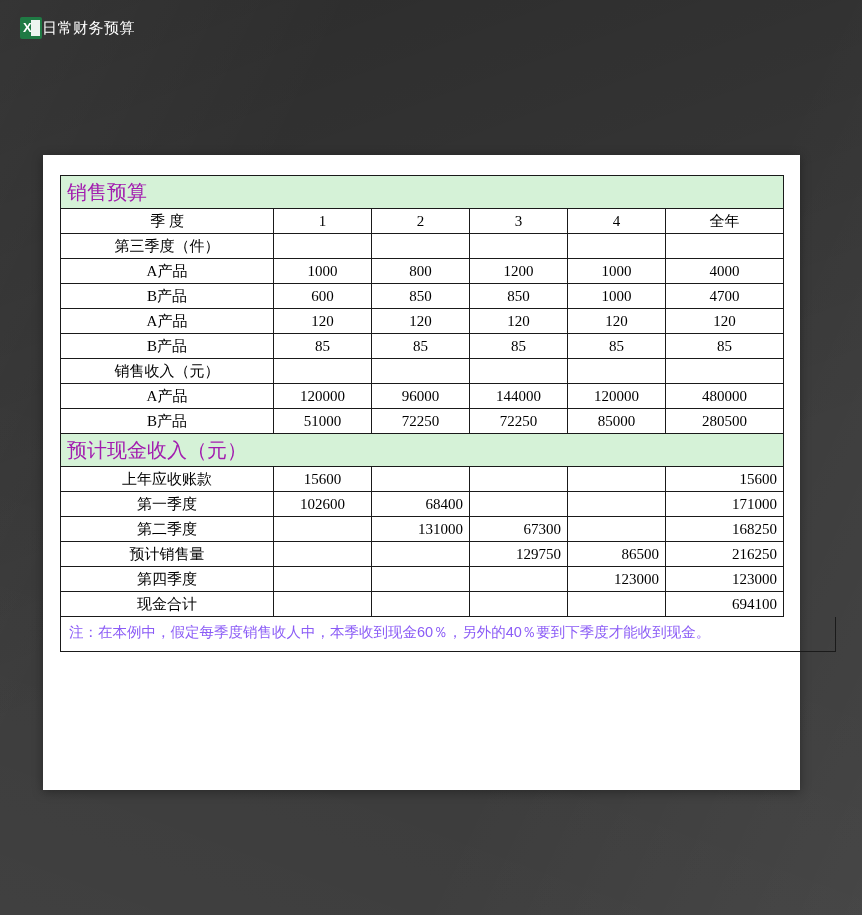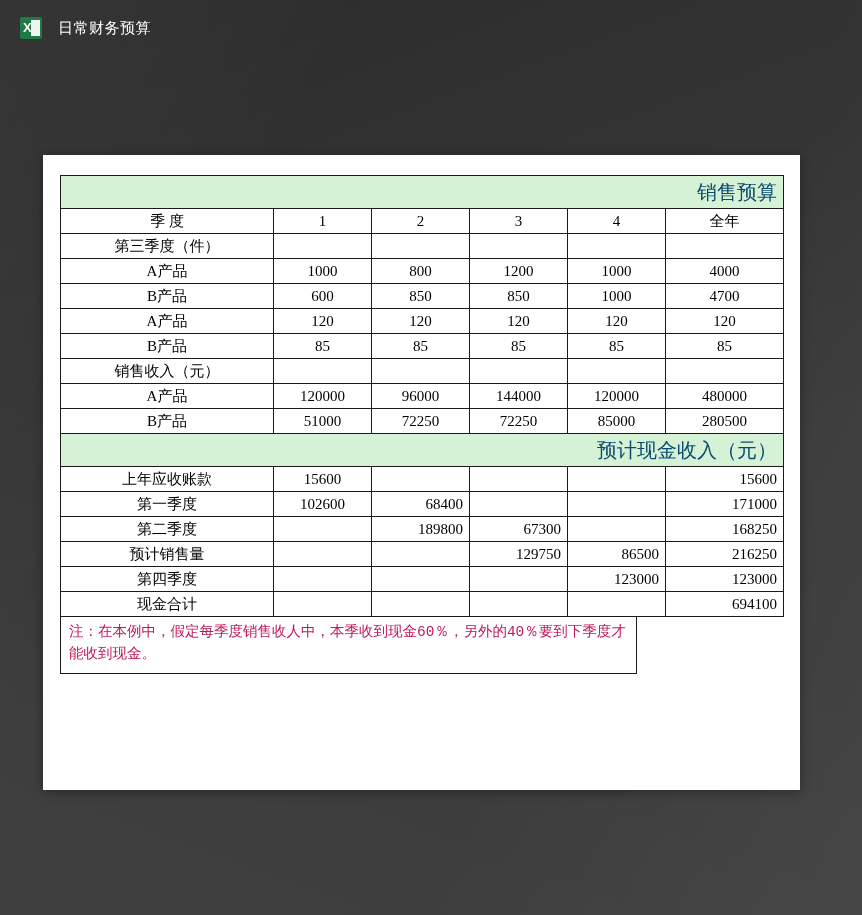--- a/index.html
+++ b/index.html
@@ -57,21 +57,20 @@
     top: 3px;
     color: #ffffff;
     font-size: 13px;
     font-weight: bold;
     line-height: 16px;
     font-family: "Liberation Sans", sans-serif;
   }
   .doc-title {
     color: #ffffff;
     font-size: 15px;
-    margin-left: 16px;
     letter-spacing: 0.5px;
   }
 
   
   .sheet-page {
     position: absolute;
     left: 43px;
     top: 155px;
     width: 757px;
     height: 635px;
@@ -94,40 +93,40 @@
     padding: 0 6px;
     box-sizing: border-box;
     font-family: "Liberation Serif", "DejaVu Serif", serif;
   }
   .col-label { width: 213px; }
   .col-q { width: 98px; }
   .col-year { width: 118px; }
 
   .banner {
     background: #d5f2d7;
-    text-align: right;
+    text-align: left;
     font-size: 20px;
-    color: #0c4a6e;
+    color: #a21caf;
     height: 33px !important;
     font-family: "Liberation Serif", "DejaVu Serif", serif;
   }
   .center { text-align: center; }
   .right { text-align: right; }
   .left { text-align: center; }
 
   .note {
     border: 1px solid #1a1a1a;
     border-top: none;
-    width: 577px;
+    width: 776px;
     box-sizing: border-box;
     padding: 5px 8px 7px 8px;
     font-size: 14.5px;
     line-height: 1.5;
-    color: #be185d;
-    font-family: Liberation Mono, monospace;
+    color: #8b5cf6;
+    font-family: Liberation Sans, sans-serif;
   }
 </style>
 </head>
 <body>
 
 <div class="topbar">
   <div class="xls-icon">
     <span class="sheet"></span>
     <span class="xmark">X</span>
   </div>
@@ -238,21 +237,21 @@
         <td class="left">第一季度</td>
         <td class="left">102600</td>
         <td class="right">68400</td>
         <td class="right"></td>
         <td class="right"></td>
         <td class="right">171000</td>
       </tr>
       <tr>
         <td class="left">第二季度</td>
         <td class="left"></td>
-        <td class="right">189800</td>
+        <td class="right">131000</td>
         <td class="right">67300</td>
         <td class="right"></td>
         <td class="right">168250</td>
       </tr>
       <tr>
         <td class="left">预计销售量</td>
         <td class="left"></td>
         <td class="right"></td>
         <td class="right">129750</td>
         <td class="right">86500</td>

